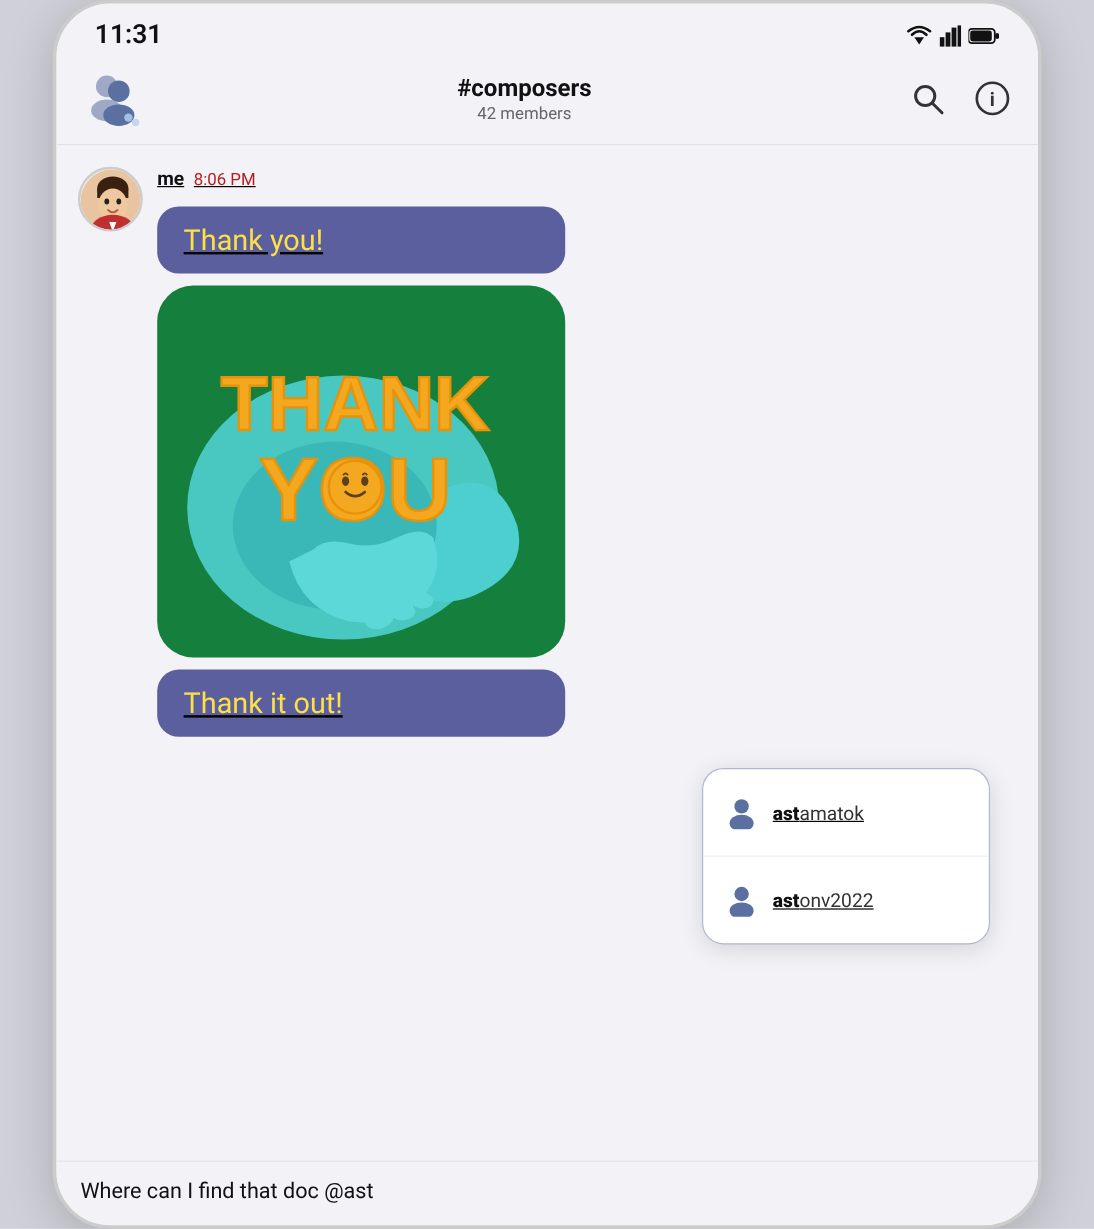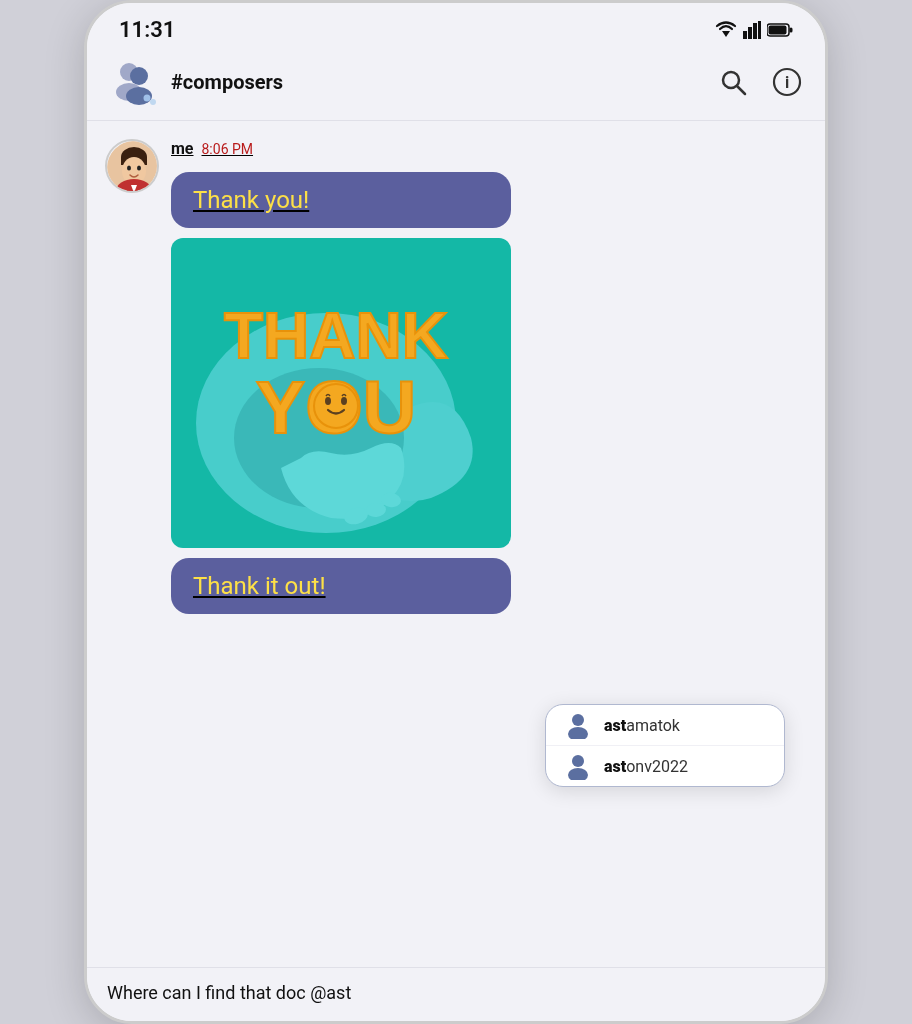--- a/index.html
+++ b/index.html
@@ -5,21 +5,21 @@
     * { box-sizing: border-box; margin: 0; padding: 0; }
     body {
       background: #d0d0d8;
       display: flex;
       justify-content: center;
       align-items: center;
       min-height: 100vh;
       font-family: -apple-system, BlinkMacSystemFont, 'Segoe UI', Roboto, sans-serif;
     }
     .phone-frame {
-      width: 744px;
+      width: 824px;
       height: 1024px;
       background: #f2f2f7;
       border-radius: 48px;
       border: 3px solid #ccc;
       overflow: hidden;
       position: relative;
       display: flex;
       flex-direction: column;
       box-shadow: 0 8px 40px rgba(0,0,0,0.18);
     }
@@ -45,21 +45,21 @@
     .header {
       background: #f2f2f7;
       display: flex;
       align-items: center;
       padding: 8px 20px 12px 20px;
       gap: 12px;
       border-bottom: 1px solid #e0e0e8;
     }
     .header-center {
       flex: 1;
-      text-align: left;
+      text-align: center;
     }
     .header-title {
       font-size: 20px;
       font-weight: 700;
       color: #111;
     }
     .header-subtitle {
       font-size: 14px;
       color: #666;
       margin-top: 2px;
@@ -124,22 +124,22 @@
     .bubble {
       background: #5b5f9e;
       color: #fde047;
       border-radius: 18px;
       padding: 14px 22px;
       font-size: 24px;
       font-weight: 400;
       display: inline-block;
     }
     .sticker-bubble {
-      background: #14b8a6;
-      border-radius: 12px;
+      background: #15803d;
+      border-radius: 30px;
       width: 340px;
       height: 310px;
       display: flex;
       align-items: center;
       justify-content: center;
       overflow: hidden;
       position: relative;
     }
     
     .sticker-art {
@@ -155,24 +155,25 @@
       border: 1.5px solid #b0b8d0;
       border-radius: 18px;
       width: 240px;
       box-shadow: 0 4px 20px rgba(0,0,0,0.12);
       z-index: 10;
       overflow: hidden;
     }
     .autocomplete-item {
       display: flex;
       align-items: center;
-      padding: 6px 18px;
+      padding: 22px 18px;
       gap: 12px;
       cursor: pointer;
       border-bottom: 1px solid #f0f0f5;
+      text-decoration: underline;
     }
     .autocomplete-item:last-child {
       border-bottom: none;
     }
     .autocomplete-user-icon {
       width: 28px;
       height: 28px;
       flex-shrink: 0;
       color: #5b6fa0;
     }
@@ -247,20 +248,21 @@
 
         <circle cx="32" cy="20" r="9" fill="#5b6fa0"></circle>
         <ellipse cx="32" cy="40" rx="13" ry="9" fill="#5b6fa0"></ellipse>
 
         <circle cx="40" cy="42" r="3.5" fill="#a0c0e8"></circle>
         <circle cx="46" cy="46" r="3" fill="#c0d8f0"></circle>
       </svg>
     </div>
     <div class="header-center">
       <div class="header-title">#composers</div>
+      <div class="header-subtitle">42 members</div>
     </div>
     <div class="header-actions">
 
       <div class="header-icon-btn">
         <svg width="28" height="28" viewBox="0 0 28 28">
           <circle cx="12" cy="12" r="8" fill="none" stroke="#333" stroke-width="2.5"></circle>
           <line x1="18" y1="18" x2="26" y2="26" stroke="#333" stroke-width="2.5" stroke-linecap="round"></line>
         </svg>
       </div>
 

